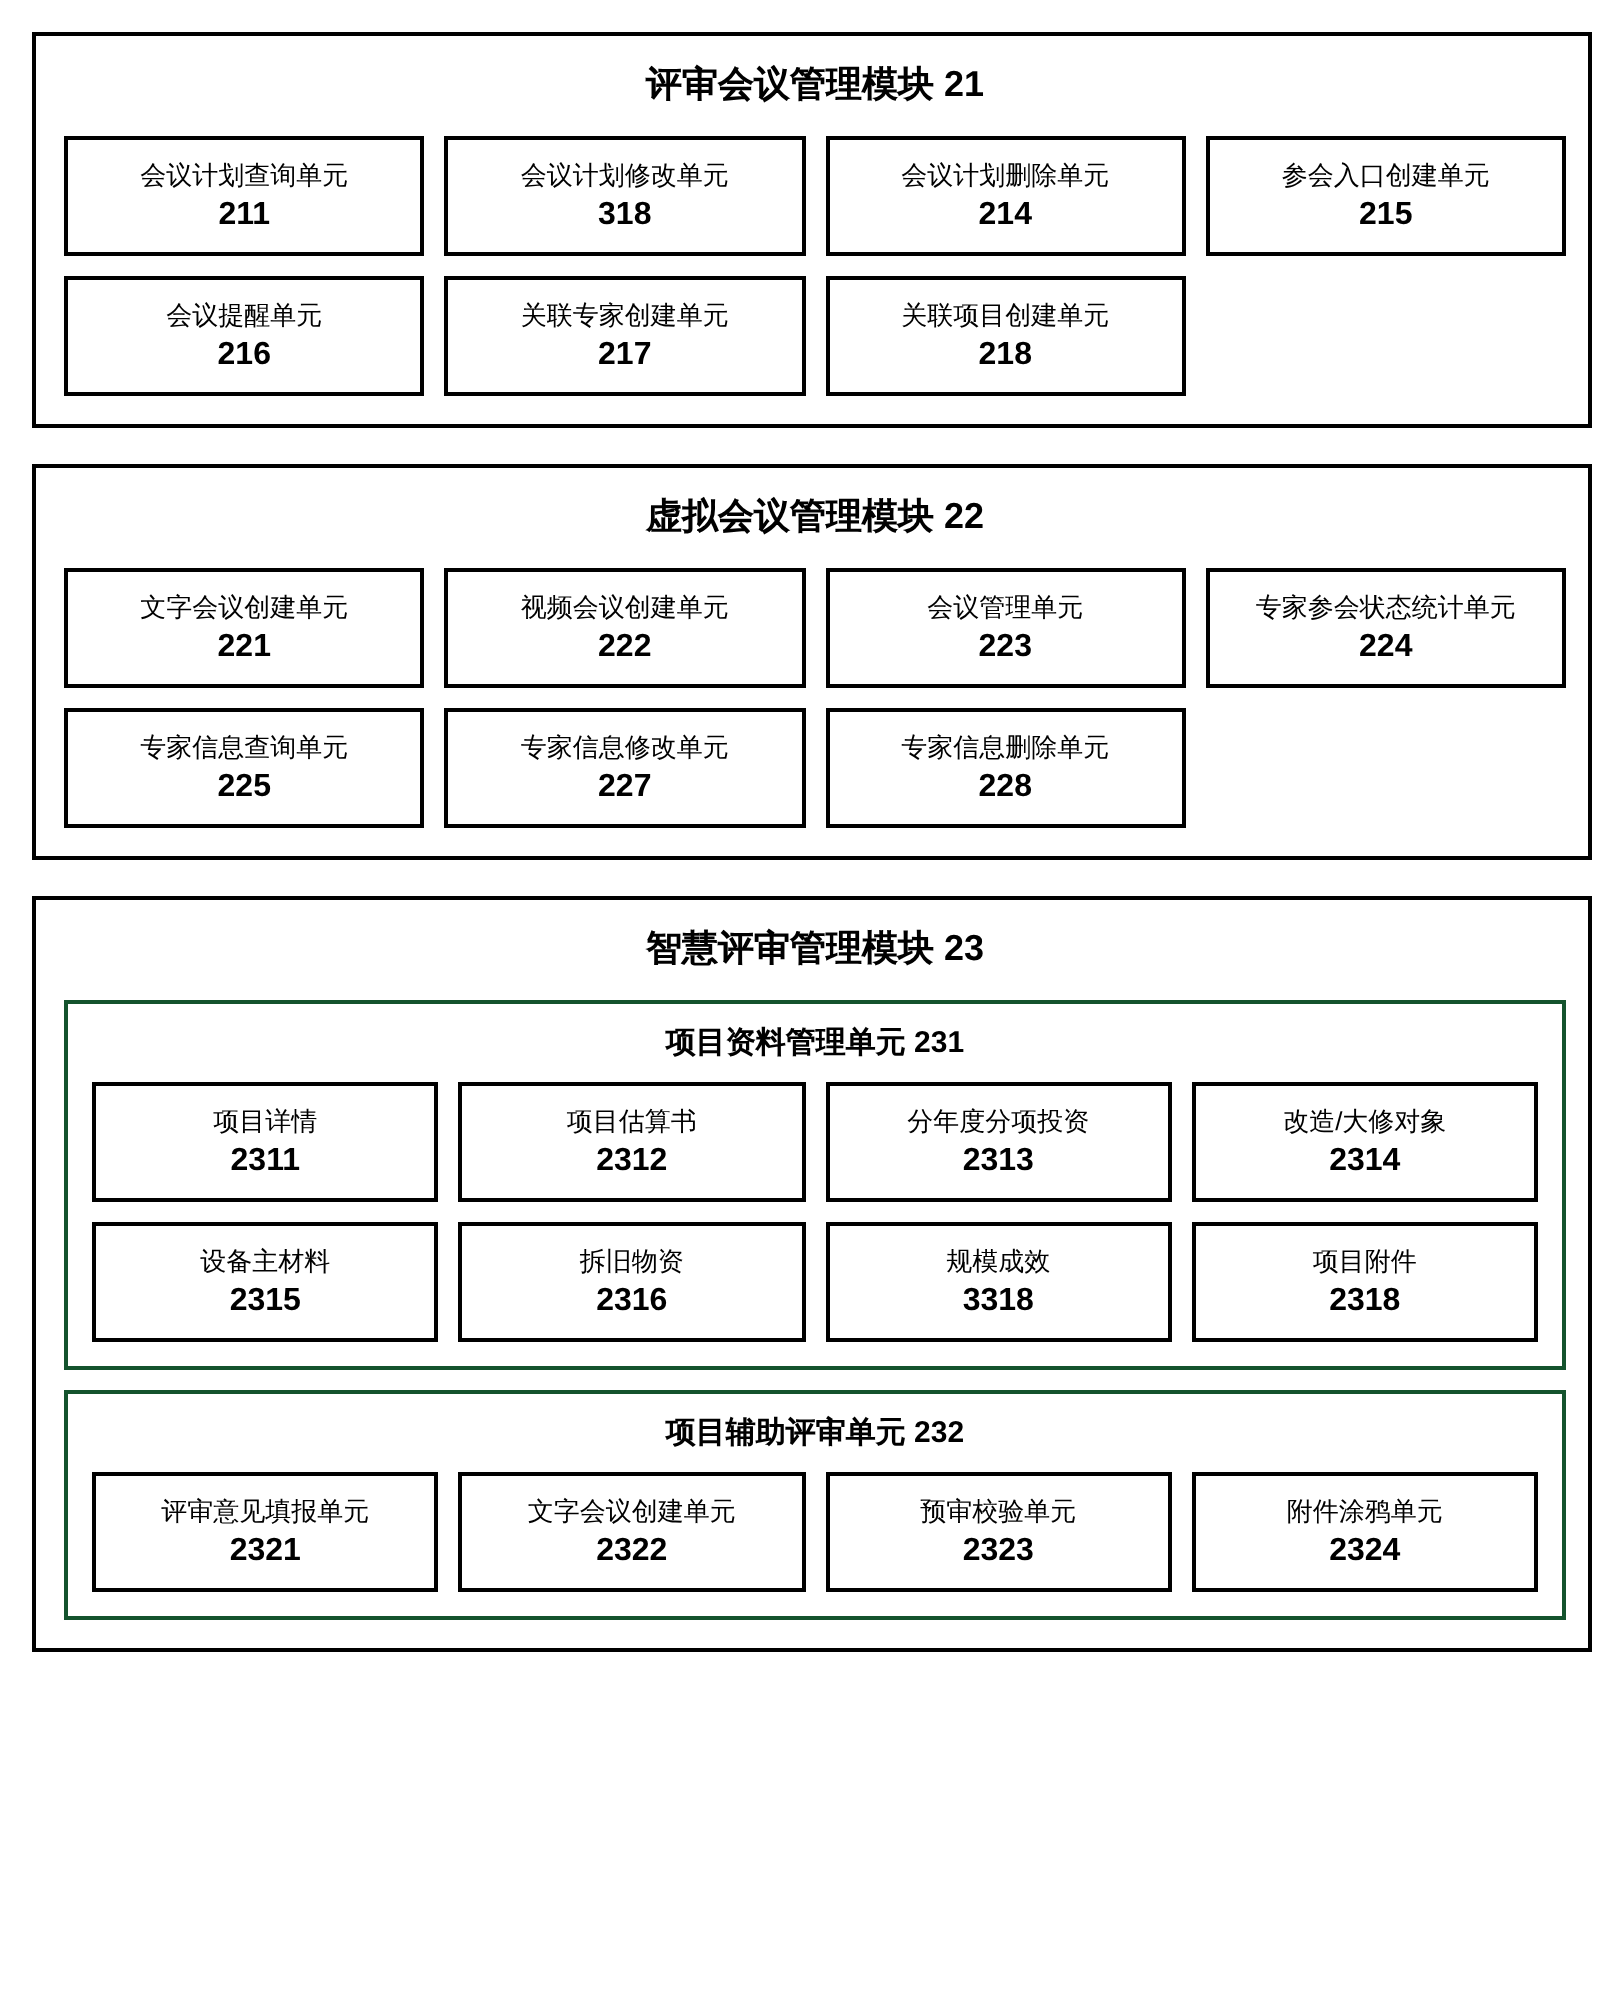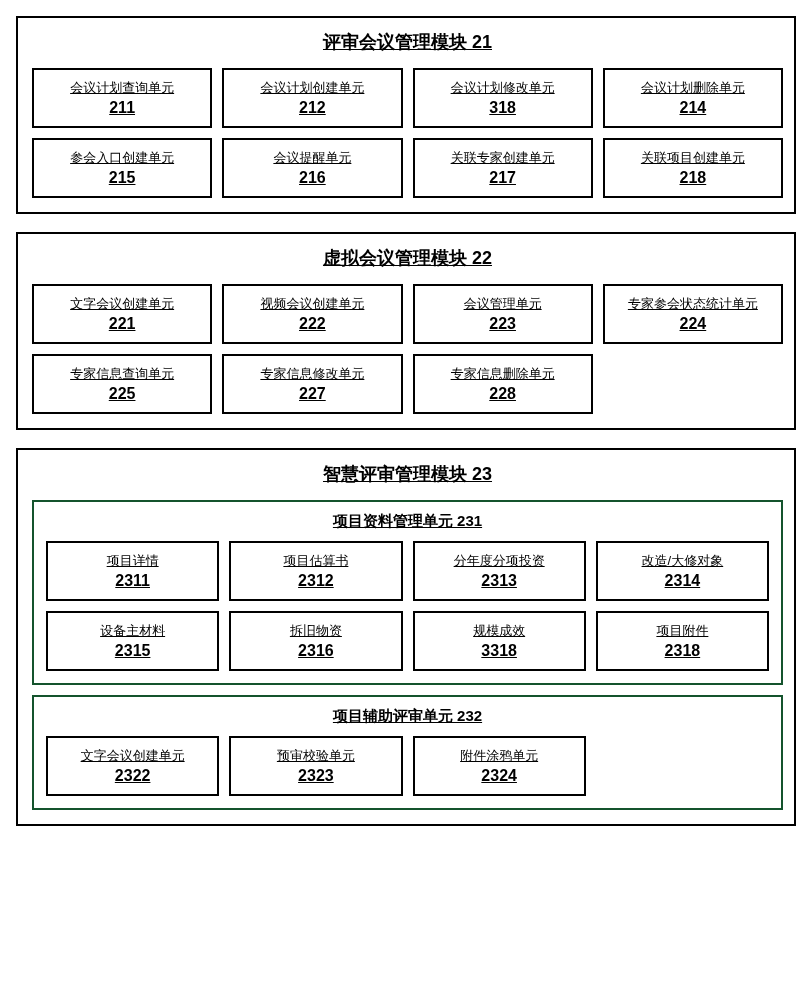--- a/index.html
+++ b/index.html
@@ -15,21 +15,20 @@
     }
     .page-container {
       width: 780px;
       display: flex;
       flex-direction: column;
       gap: 18px;
     }
     .module-block {
       border: 2px solid #000;
       padding: 12px 11px 14px 14px;
-      text-decoration: underline;
     }
     .module-title {
       text-align: center;
       font-size: 18px;
       font-weight: bold;
       margin-bottom: 14px;
     }
     .unit-grid {
       display: grid;
       grid-template-columns: repeat(4, 1fr);
@@ -77,24 +76,20 @@
 <div class="page-container">
 
   <div class="module-block">
     <div class="module-title">评审会议管理模块 21</div>
     <div class="unit-grid">
     <div class="unit-cell">
           <span class="unit-name">会议计划查询单元</span>
           <span class="unit-code">211</span>
         </div>
         <div class="unit-cell">
-          <span class="unit-name">会议计划创建单元</span>
-          <span class="unit-code">212</span>
-        </div>
-        <div class="unit-cell">
           <span class="unit-name">会议计划修改单元</span>
           <span class="unit-code">318</span>
         </div>
         <div class="unit-cell">
           <span class="unit-name">会议计划删除单元</span>
           <span class="unit-code">214</span>
         </div>
         <div class="unit-cell">
           <span class="unit-name">参会入口创建单元</span>
           <span class="unit-code">215</span>
@@ -185,20 +180,24 @@
           <div class="unit-cell">
             <span class="unit-name">项目附件</span>
             <span class="unit-code">2318</span>
           </div>
         </div>
     </div>
 
     <div class="sub-unit-block">
       <div class="sub-unit-title">项目辅助评审单元 232</div>
       <div class="unit-grid">
+      <div class="unit-cell">
+            <span class="unit-name">评审意见填报单元</span>
+            <span class="unit-code">2321</span>
+          </div>
           <div class="unit-cell">
             <span class="unit-name">文字会议创建单元</span>
             <span class="unit-code">2322</span>
           </div>
           <div class="unit-cell">
             <span class="unit-name">预审校验单元</span>
             <span class="unit-code">2323</span>
           </div>
           <div class="unit-cell">
             <span class="unit-name">附件涂鸦单元</span>

